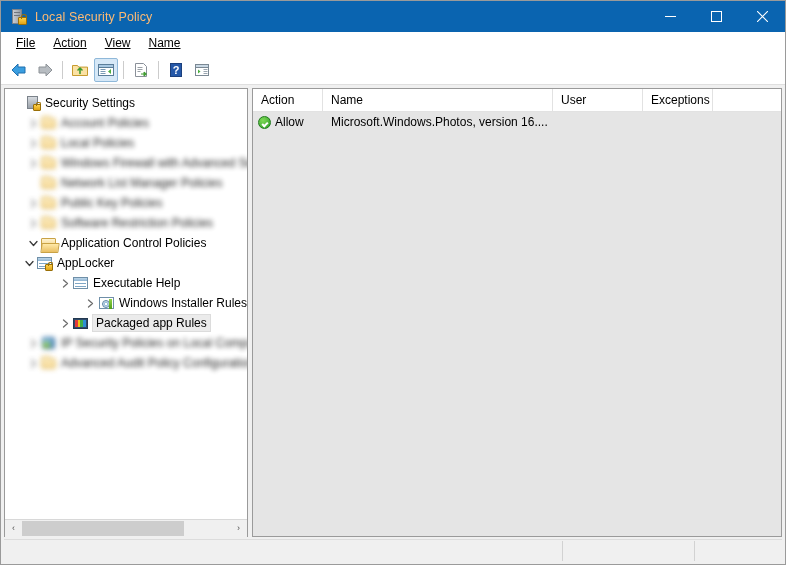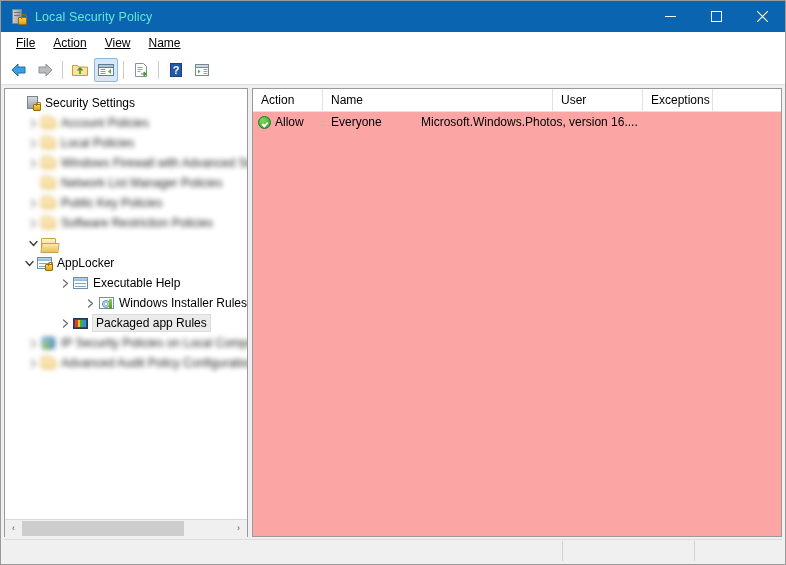--- a/index.html
+++ b/index.html
@@ -39,21 +39,21 @@
     position: absolute; right: 0px; bottom: 0px; width: 9px; height: 8px;
     background: linear-gradient(180deg,#ffd24a,#e0a315);
     border: 1px solid #9a6f06; border-radius: 1px;
   }
   .padlock::before {
     content: ""; position: absolute; left: 2px; top: -4px; width: 4px; height: 4px;
     border: 1px solid #9a6f06; border-bottom: none;
     border-radius: 3px 3px 0 0;
   }
   .title-text {
-    color: #5eead4; font-size: 12.5px; margin-left: 8px;
+    color: #fdba74; font-size: 12.5px; margin-left: 8px;
     letter-spacing: .1px; white-space: nowrap;
   }
   .winbtns { position: absolute; right: 0; top: 0; height: 31px; display: flex; }
   .winbtn {
     width: 46px; height: 31px; display: flex; align-items: center; justify-content: center;
   }
   .winbtn svg { display: block; }
 
   
   .menubar {
@@ -214,21 +214,21 @@
     background: #cdcdcd;
   }
 
   
   .lv-header { display: flex; height: 23px; min-height: 23px; background: #ffffff; }
   .lv-col {
     font-size: 12px; color: #000; display: flex; align-items: center;
     padding-left: 8px; border-right: 1px solid #e2e2e2; border-bottom: 1px solid #e2e2e2;
     height: 23px; white-space: nowrap; overflow: hidden;
   }
-  .lv-body { flex: 1 1 auto; background: #fca5a5; }
+  .lv-body { flex: 1 1 auto; background: #e5e5e5; }
   .lv-row { display: flex; height: 20px; align-items: center; font-size: 12px; }
   .lv-cell {
     height: 20px; display: flex; align-items: center; padding-left: 8px;
     white-space: nowrap; overflow: hidden; color: #000;
   }
   .allow-icon {
     width: 13px; height: 13px; border-radius: 50%; flex: 0 0 13px;
     background: radial-gradient(circle at 35% 30%,#7ed957,#2e9e28);
     border: 1px solid #1f7a1c; margin-right: 4px; position: relative;
   }
@@ -414,20 +414,21 @@
           </div>
           <div class="tnode" style="padding-left: 20px;">
             <span class="chev">
               <svg width="9" height="9" viewBox="0 0 9 9">
                 <path d="M1 2.5l3.5 4 3.5-4" fill="none" stroke="#3b3b3b" stroke-width="1.3" stroke-linecap="round" stroke-linejoin="round"></path>
               </svg>
             </span>
             <span class="ticon">
               <span class="ic-folder-open"></span>
             </span>
+            <span class="tlabel">Application Control Policies</span>
           </div>
           <div class="tnode" style="padding-left: 16px;">
             <span class="chev">
               <svg width="9" height="9" viewBox="0 0 9 9">
                 <path d="M1 2.5l3.5 4 3.5-4" fill="none" stroke="#3b3b3b" stroke-width="1.3" stroke-linecap="round" stroke-linejoin="round"></path>
               </svg>
             </span>
             <span class="ticon">
               <span class="ic-win">
                 <span class="rows"></span>
@@ -515,21 +516,20 @@
           <div class="lv-col" style="width: 90px;">User</div>
           <div class="lv-col" style="width: 70px;">Exceptions</div>
           <div class="lv-col" style="width: 64px; flex: 1 1 auto; border-right: none;"></div>
         </div>
       <div class="lv-body" id="lv-body">
           <div class="lv-row">
             <div class="lv-cell" style="width: 70px; padding-left: 5px;">
               <span class="allow-icon"></span>
               <span>Allow</span>
             </div>
-            <div class="lv-cell" style="width: 90px;">Everyone</div>
             <div class="lv-cell" style="width: 230px;">Microsoft.Windows.Photos, version 16....</div>
             <div class="lv-cell" style="width: 70px;"></div>
             <div class="lv-cell" style="width: 64px; flex: 1 1 auto;"></div>
           </div>
         </div>
     </div>
 
   </div>
 
   <div class="statusbar" id="statusbar">

